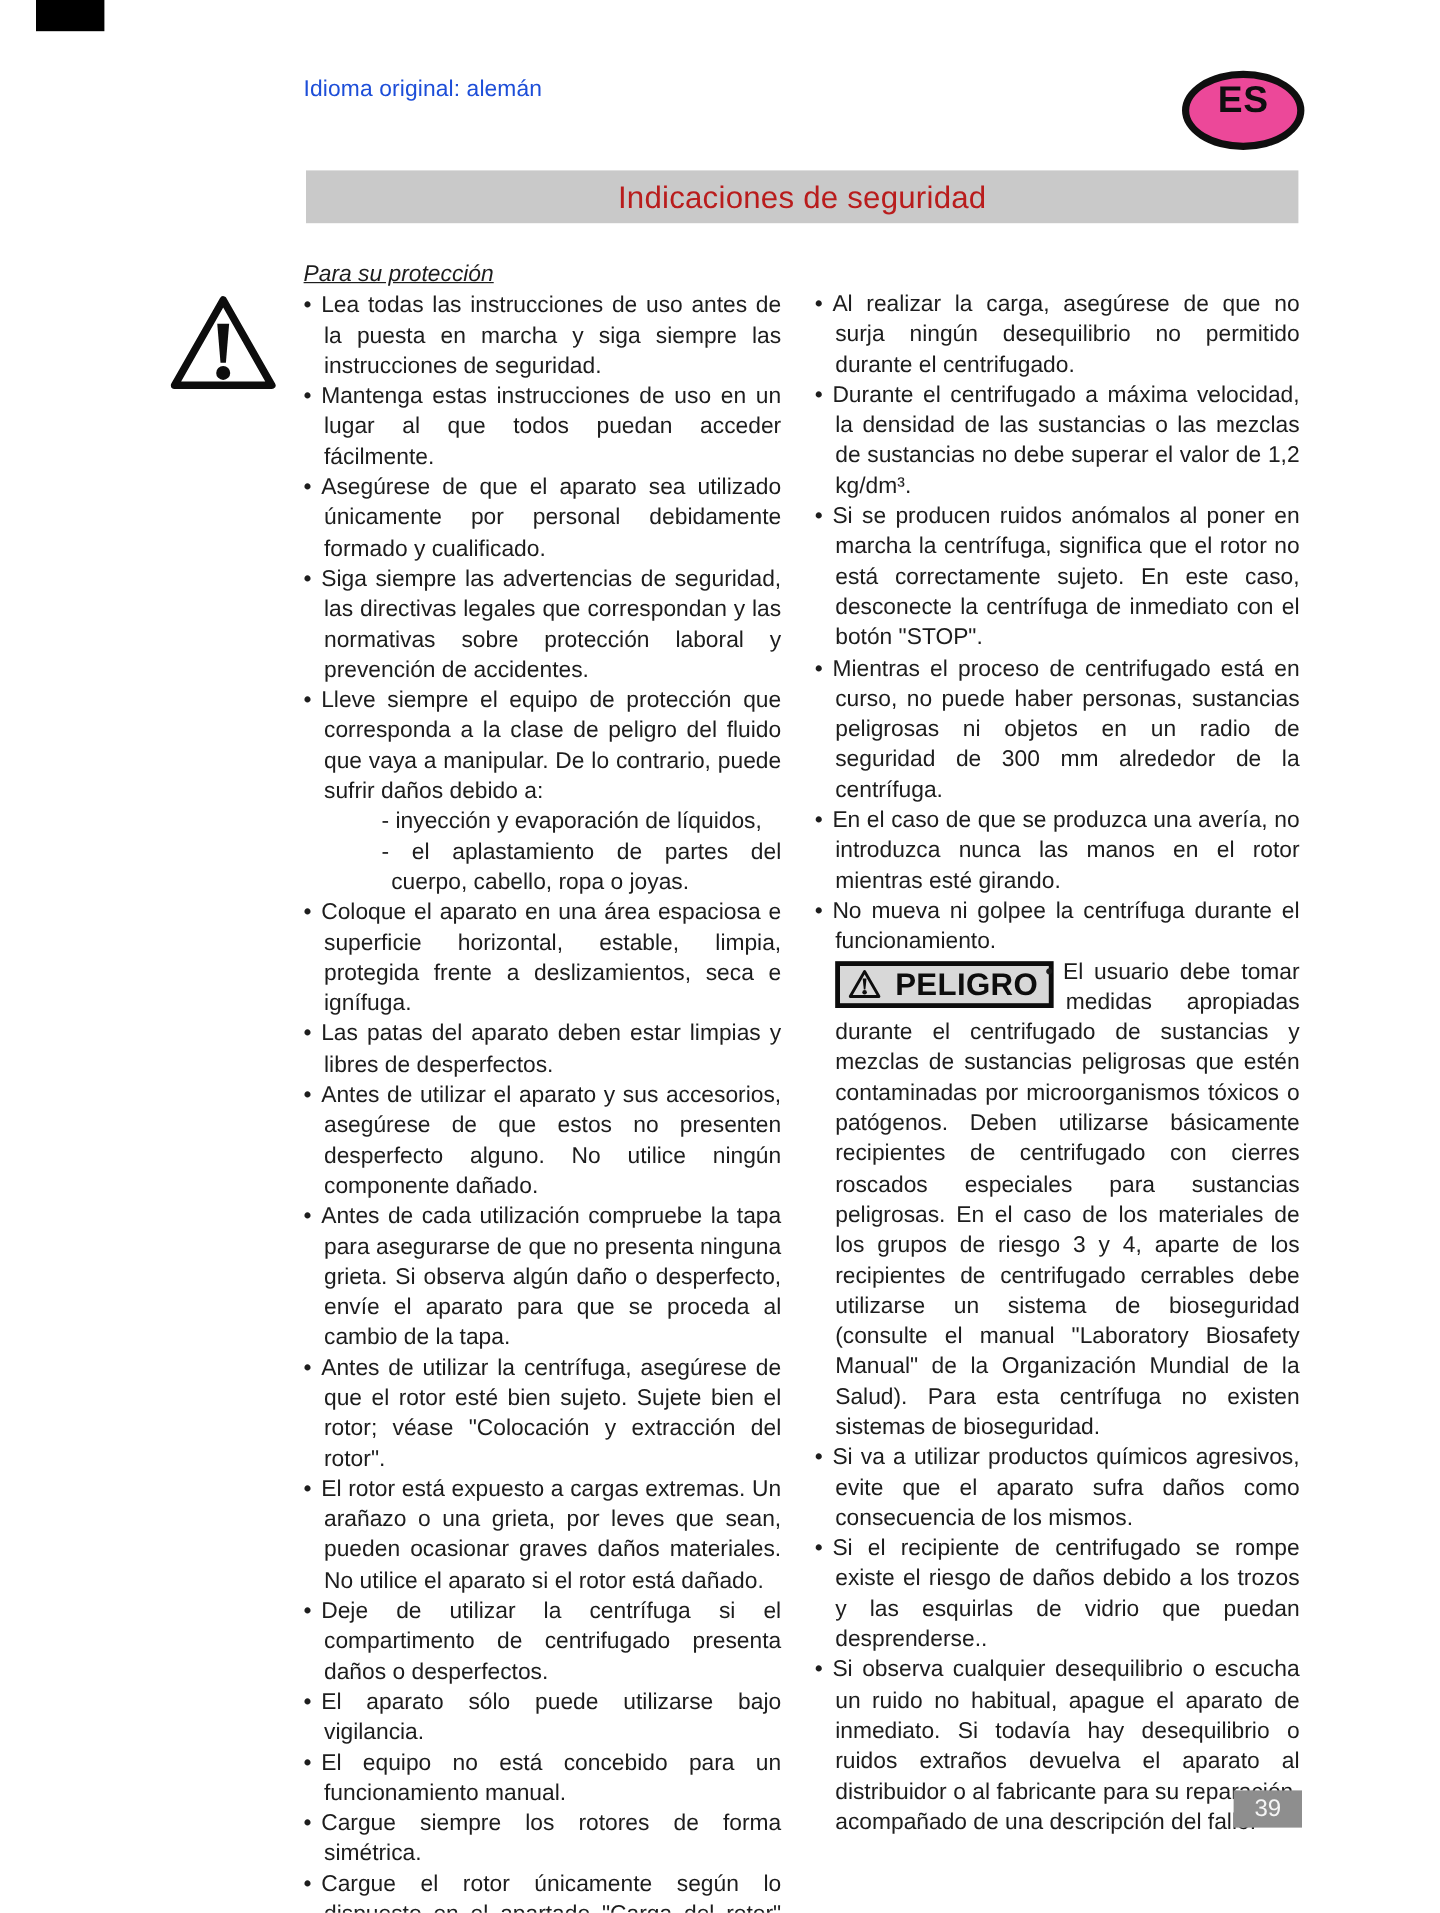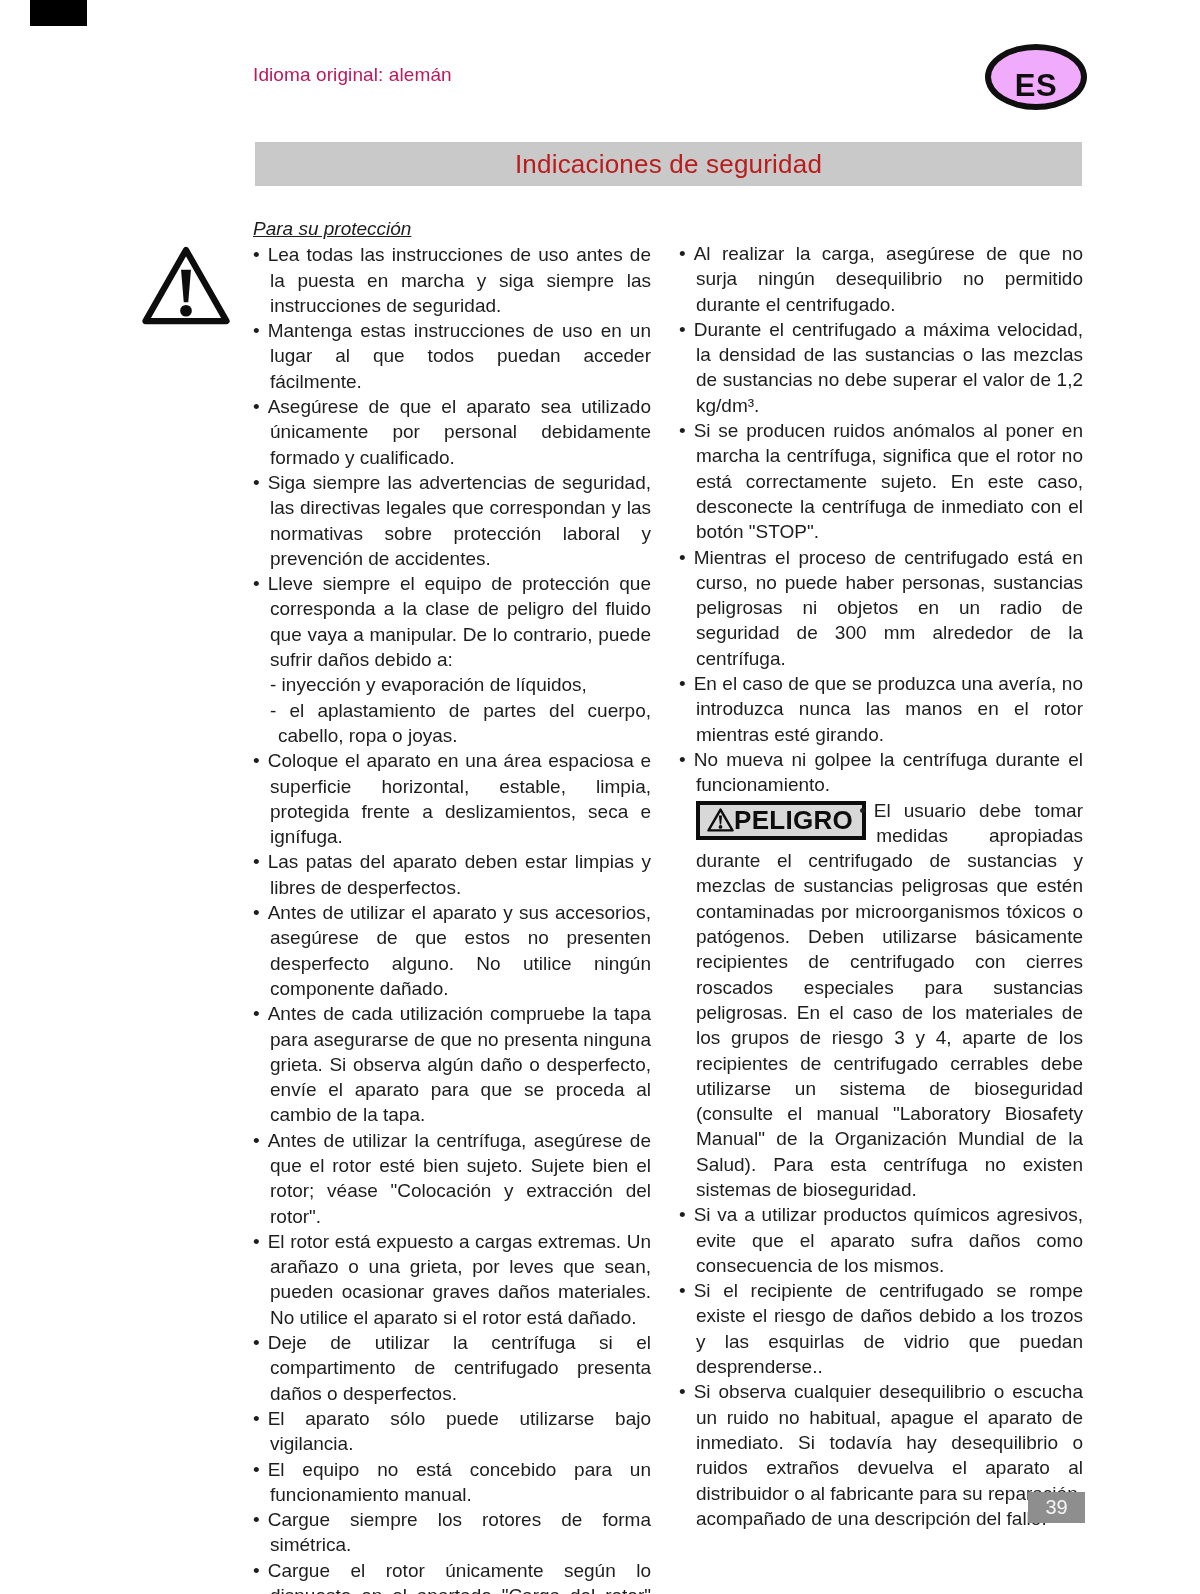--- a/index.html
+++ b/index.html
@@ -13,30 +13,30 @@
   }
   .page { position: absolute; inset: 0; width: 1200px; height: 1594px; }
 
   .corner-mark {
     position: absolute; left: 30px; top: 0; width: 57px; height: 26px;
     background: #000;
   }
 
   .lang-note {
     position: absolute; left: 253px; top: 64px;
-    font-size: 19px; color: #be185d; letter-spacing: 0.1px;
+    font-size: 19px; color: #1d4ed8; letter-spacing: 0.1px;
   }
 
   .es-badge {
-    position: absolute; left: 985px; top: 44px;
+    position: absolute; left: 985px; top: 59px;
     width: 90px; height: 54px;
     border: 6px solid #0f0f0f; border-radius: 50%;
-    display: flex; align-items: flex-end; justify-content: center;
+    display: flex; align-items: flex-start; justify-content: center;
     font-size: 31px; font-weight: bold; color: #0f0f0f;
-    letter-spacing: 0.5px; background: #f0abfc;
+    letter-spacing: 0.5px; background: #ec4899;
   }
 
   .header-bar {
     position: absolute; left: 255px; top: 142px;
     width: 827px; height: 44px;
     background: var(--header-bg, #c9c9c9);
     display: flex; align-items: center; justify-content: center;
     font-size: 26px; color: #b91c1c; letter-spacing: 0.2px;
   }
 
@@ -59,26 +59,26 @@
     font-style: italic;
     text-decoration: underline;
     margin-bottom: 1px;
   }
 
   .item { padding-left: 17px; text-indent: -17px; }
   .item .txt::before { content: "\2022"; padding-right: 8px; }
   .item.bold { font-weight: normal; }
   .item.bold .txt::before { font-weight: normal; }
 
-  .sub { padding-left: 8px; text-indent: -8px; }
+  .sub { padding-left: 8px; text-indent: -8px; margin-left: 48px; }
   .sub::before { content: "- "; }
 
   .danger-box {
     float: left;
-    display: flex; align-items: center; gap: 0;
+    display: flex; align-items: center; gap: 12px;
     background: var(--danger-bg, #d8d8d8);
     border: 4px solid #0d0d0d;
     padding: 1px 9px 2px 7px;
     margin: 3px 10px 3px 0;
     text-indent: 0;
   }
   .danger-text {
     font-weight: bold; font-size: 26px; letter-spacing: 0.3px; color: #0d0d0d;
     line-height: 28px;
   }

